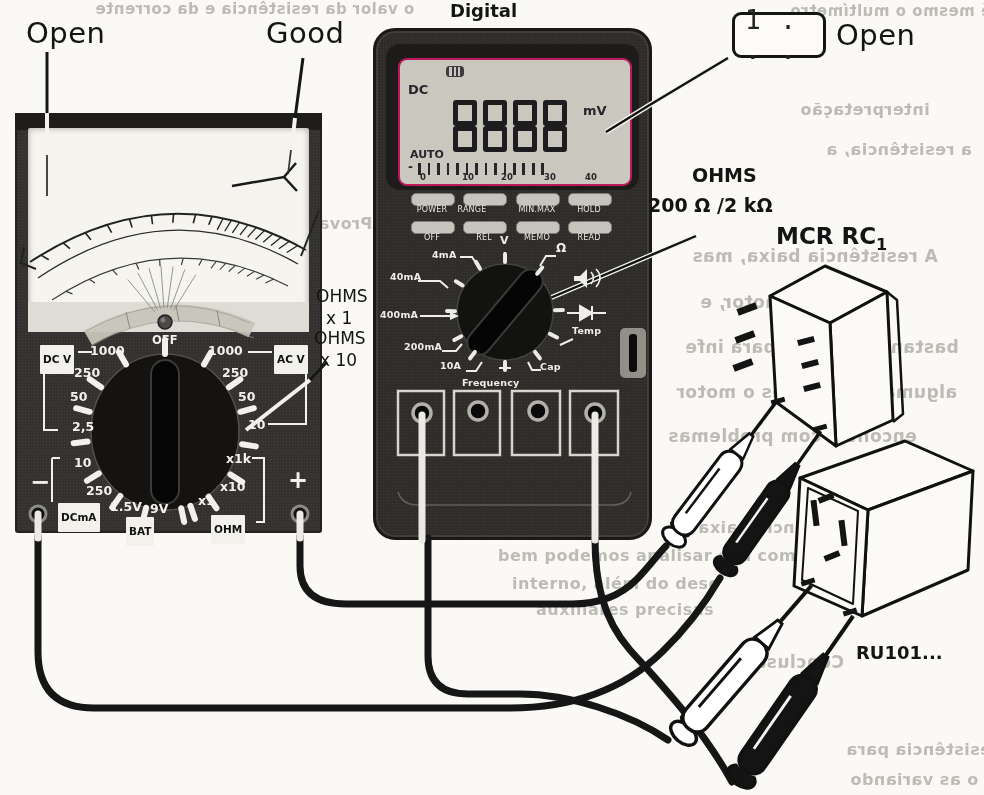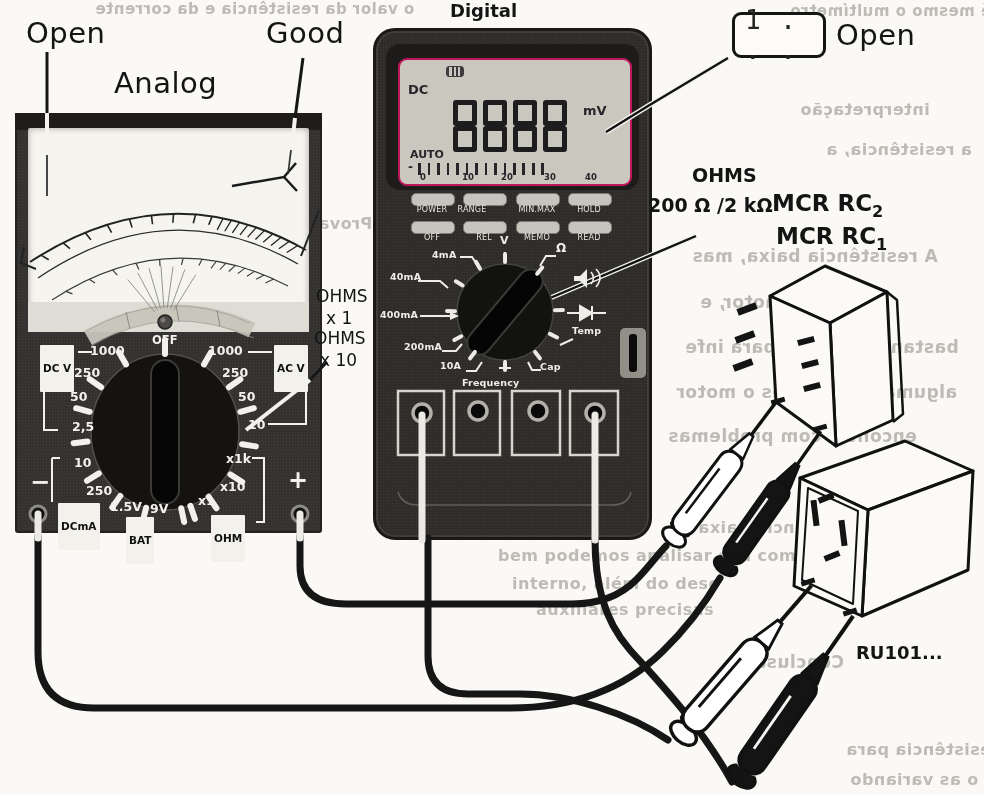--- a/index.html
+++ b/index.html
@@ -49,21 +49,21 @@
         border-radius:5px;z-index:1;}
   .slot::after{content:"";position:absolute;left:9px;top:6px;width:8px;height:38px;background:#0c0c0c;border-radius:3px;}
   
   svg.gfx{position:absolute;left:0;top:0;z-index:2;pointer-events:none;}
   
   .lbl{position:absolute;z-index:3;color:#141414;white-space:nowrap;}
   .cap28{font-size:29px;letter-spacing:.5px;}
   .cap26b{font-size:18px;font-weight:700;}
   .wlbl{position:absolute;z-index:3;color:#f2f1ec;font-weight:700;font-size:12.5px;white-space:nowrap;}
   .wbox{position:absolute;z-index:3;background:#f2f1ec;color:#111;font-weight:700;font-size:10.5px;
-        line-height:13px;padding:17px 3px;border-radius:1px;white-space:nowrap;}
+        line-height:13px;padding:8px 3px;border-radius:1px;white-space:nowrap;}
   .dlbl{position:absolute;z-index:3;color:#efede7;font-weight:700;font-size:9.5px;white-space:nowrap;letter-spacing:.2px;}
   .minibox{position:absolute;left:732px;top:12px;width:94px;height:46px;border:3.5px solid #151515;
            border-radius:9px;background:#fcfbf8;z-index:3;
            font-family:"DejaVu Sans Mono",monospace;font-size:26px;color:#222;
            display:flex;align-items:center;padding-left:10px;box-sizing:border-box;letter-spacing:2px;}
   sub{font-size:70%;}
 </style>
 </head>
 <body>
 
@@ -378,34 +378,32 @@
     <g transform="translate(676,742) rotate(-49.1) scale(1.15)">
         <use href="#probeW"></use>
       </g>
     <g transform="translate(735,786) rotate(-55.2) scale(1.15)">
         <use href="#probeB"></use>
       </g>
   </svg>
 
   <div class="lbl cap28" style="left:26px;top:16px">Open</div>
   <div class="lbl cap28" style="left:266px;top:16px">Good</div>
-  <div class="lbl cap28" style="left:114px;top:66px">Analog</div>
   <div class="lbl cap26b" style="left:450px;top:0">Digital</div>
   <div class="minibox">1 . . .</div>
   <div class="lbl cap28" style="left:836px;top:18px">Open</div>
 
   <div class="lbl" style="left:316px;top:286px;font-size:17px">OHMS</div>
   <div class="lbl" style="left:326px;top:308px;font-size:17px">x 1</div>
   <div class="lbl" style="left:314px;top:328px;font-size:17px">OHMS</div>
   <div class="lbl" style="left:320px;top:350px;font-size:17px">x 10</div>
 
   <div class="lbl" style="left:692px;top:164px;font-size:19px;font-weight:700">OHMS</div>
   <div class="lbl" style="left:648px;top:194px;font-size:19px;font-weight:700">200 Ω /2 kΩ</div>
 
-  <div class="lbl" style="left:772px;top:190px;font-size:23px;font-weight:700"><span>MCR RC</span><sub>2</sub></div>
   <div class="lbl" style="left:776px;top:223px;font-size:23px;font-weight:700"><span>MCR RC</span><sub>1</sub></div>
   <div class="lbl" style="left:856px;top:642px;font-size:18px;font-weight:700">RU101...</div>
 
   <div class="wlbl" style="left:152px;top:333px;font-size:11.5px">OFF</div>
   <div class="wbox" style="left:40px;top:345px">DC V</div>
   <div class="wlbl" style="left:90px;top:343px">1000</div>
   <div class="wlbl" style="left:74px;top:365px">250</div>
   <div class="wlbl" style="left:70px;top:389px">50</div>
   <div class="wlbl" style="left:72px;top:419px">2,5</div>
   <div class="wbox" style="left:274px;top:345px">AC V</div>

